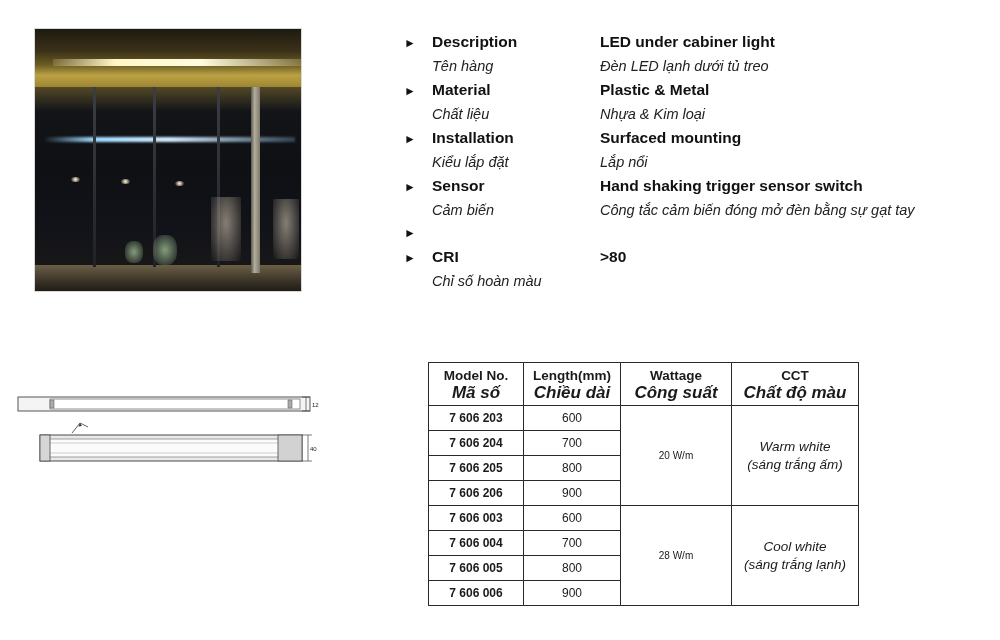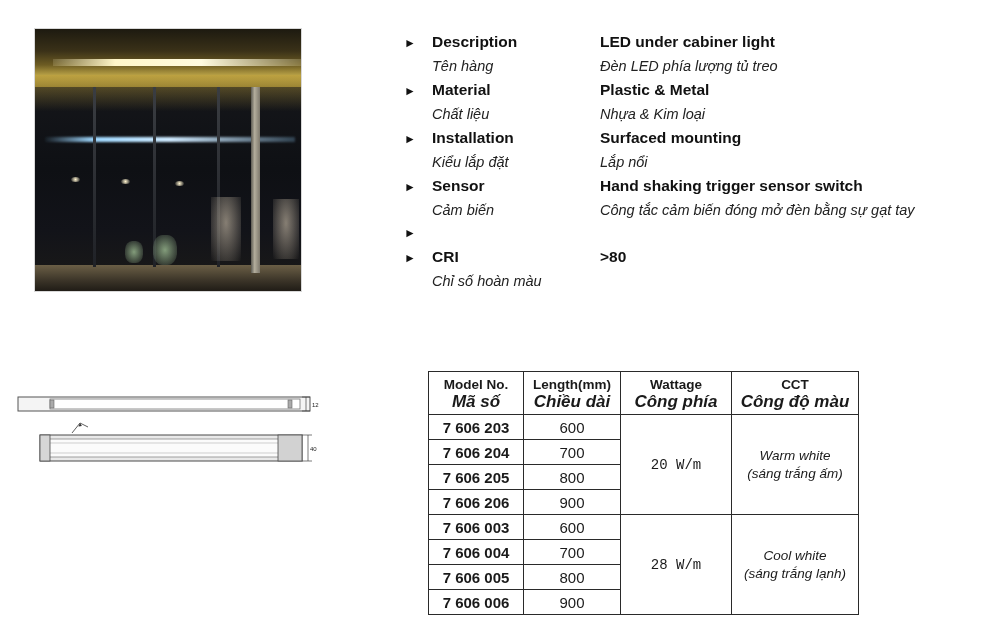--- a/index.html
+++ b/index.html
@@ -115,43 +115,43 @@
     color: #111;
     line-height: 23px;
   }
   .lbl { width: 168px; flex: 0 0 168px; }
   .val { flex: 1 1 auto; }
 
   
   #spec-table {
     position: absolute;
     left: 428px;
-    top: 371px;
+    top: 362px;
     border-collapse: collapse;
     font-size: 13.5px;
   }
   #spec-table td, #spec-table th {
     border: 1px solid #2a2a2a;
     padding: 0;
     text-align: center;
     vertical-align: middle;
   }
   .th-cell {
     height: 42px;
     padding: 2px 10px;
   }
   .th-en { font-weight: bold; font-size: 13.5px; line-height: 17px; }
   .th-vi { font-style: italic; font-size: 17px; line-height: 17px; }
   .col-model { width: 94px; }
   .col-length { width: 96px; }
   .col-watt { width: 110px; }
   .col-cct { width: 126px; }
-  .cell { height: 24px; font-size: 15px; }
+  .cell { height: 24px; font-size: 12px; }
   .model-cell { font-weight: bold; }
-  .merge-cell { font-size: 14px; font-family: Liberation Mono, monospace; }
+  .merge-cell { font-size: 10px; }
   .cct-cell { font-style: italic; font-size: 13.5px; line-height: 18px; margin-top: 26px; }
 </style>
 </head>
 <body>
 
 <div id="photo-panel">
   <div class="ph-layer ph-body"></div>
   <div class="ph-layer ph-ceiling"></div>
   <div class="ph-layer ph-ceilstrip"></div>
   <div class="ph-layer ph-wallglow"></div>
@@ -208,21 +208,21 @@
 
   <div class="spec-row">
     <div class="spec-line-en">
       <span class="bullet">►</span>
       <span class="lbl">Description</span>
       <span class="val">LED under cabiner light</span>
     </div>
     <div class="spec-line-vi">
       <span class="bullet"></span>
       <span class="lbl">Tên hàng</span>
-      <span class="val">Đèn LED phía lượng tủ treo</span>
+      <span class="val">Đèn LED lạnh dưới tủ treo</span>
     </div>
   </div>
 
   <div class="spec-row">
     <div class="spec-line-en">
       <span class="bullet">►</span>
       <span class="lbl">Material</span>
       <span class="val">Plastic &amp; Metal</span>
     </div>
     <div class="spec-line-vi">
@@ -285,25 +285,25 @@
       <th class="th-cell col-model">
         <div class="th-en">Model No.</div>
         <div class="th-vi">Mã số</div>
       </th>
       <th class="th-cell col-length">
         <div class="th-en">Length(mm)</div>
         <div class="th-vi">Chiều dài</div>
       </th>
       <th class="th-cell col-watt">
         <div class="th-en">Wattage</div>
-        <div class="th-vi">Công phía</div>
+        <div class="th-vi">Công suất</div>
       </th>
       <th class="th-cell col-cct">
         <div class="th-en">CCT</div>
-        <div class="th-vi">Công độ màu</div>
+        <div class="th-vi">Chất độ màu</div>
       </th>
     </tr>
   </thead>
   <tbody>
     <tr>
       <td class="cell model-cell">7 606 203</td>
       <td class="cell">600</td>
       <td class="cell merge-cell" rowspan="4">20 W/m</td>
       <td class="cell cct-cell" rowspan="4">
         <div>Warm white</div>

